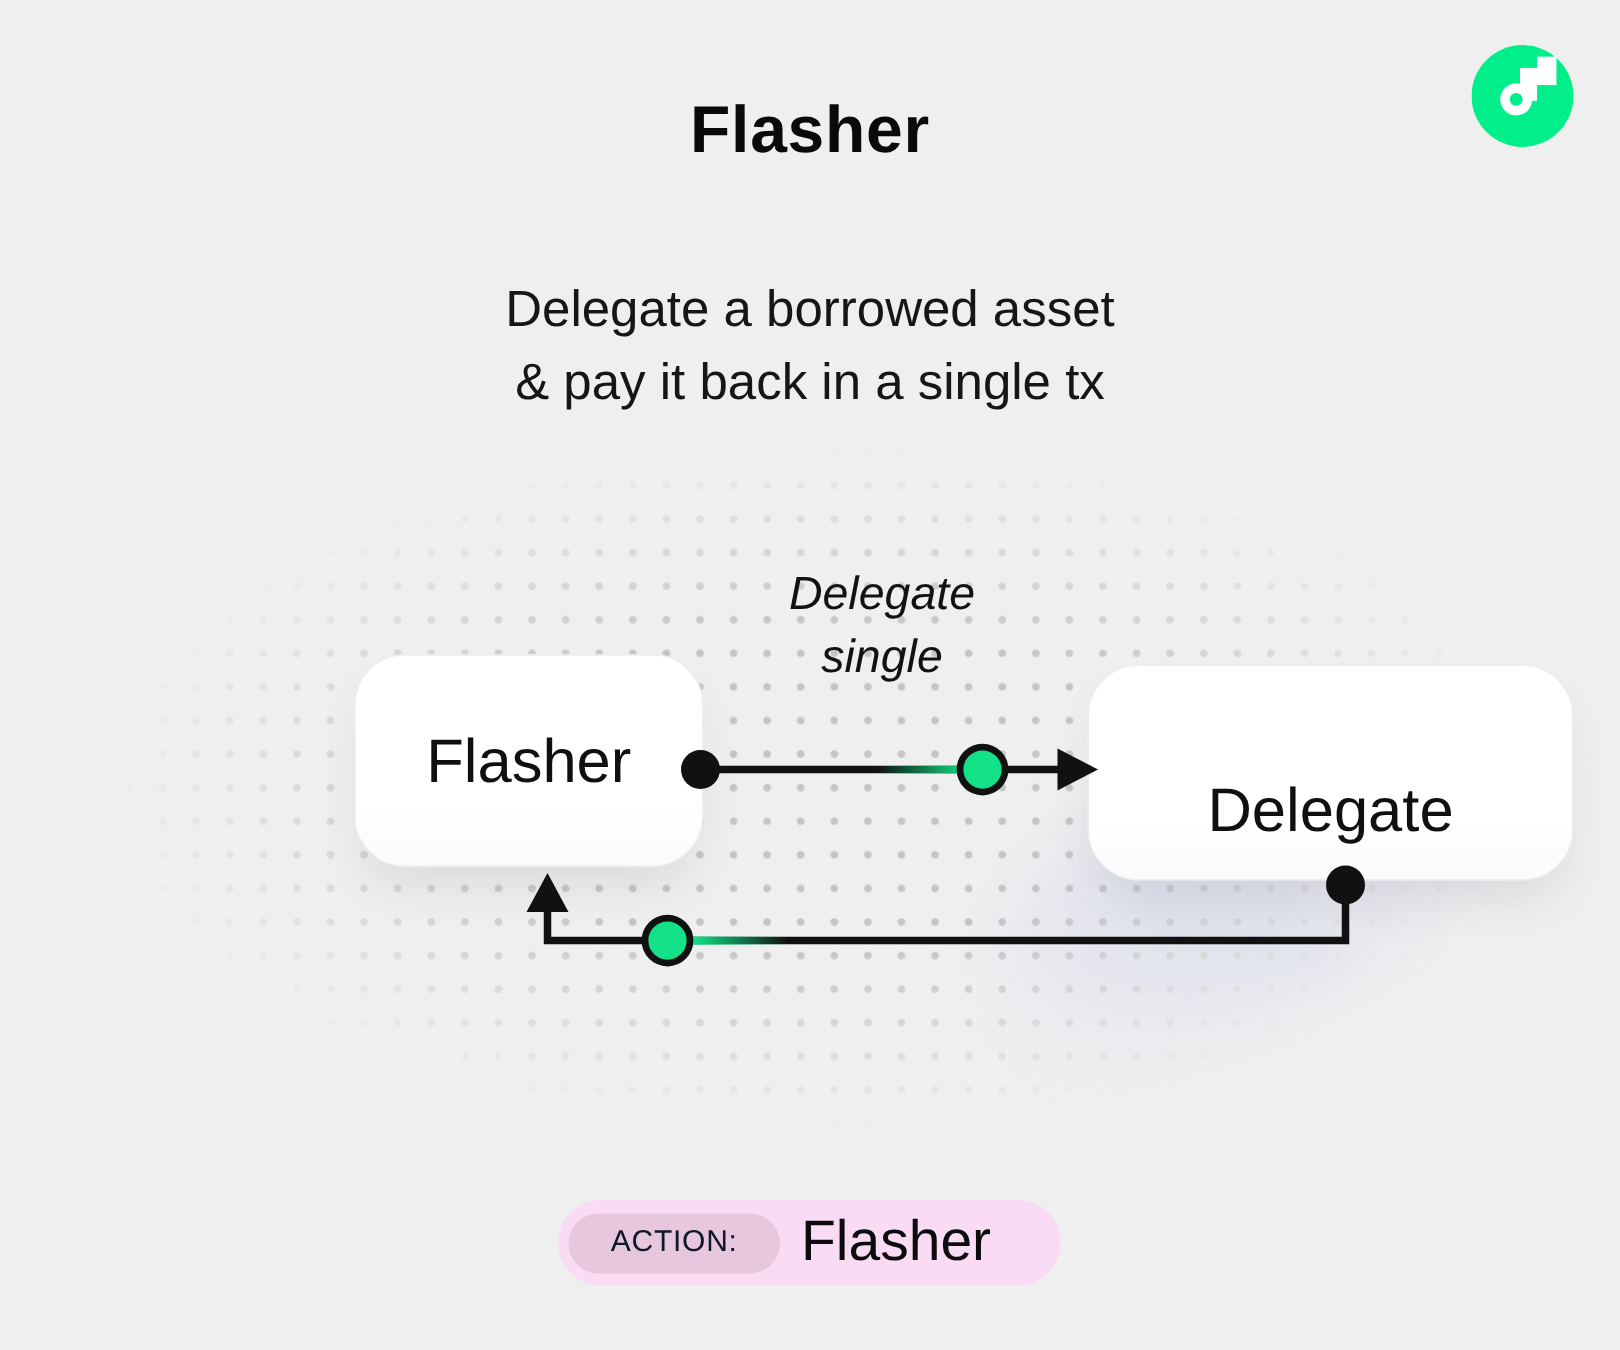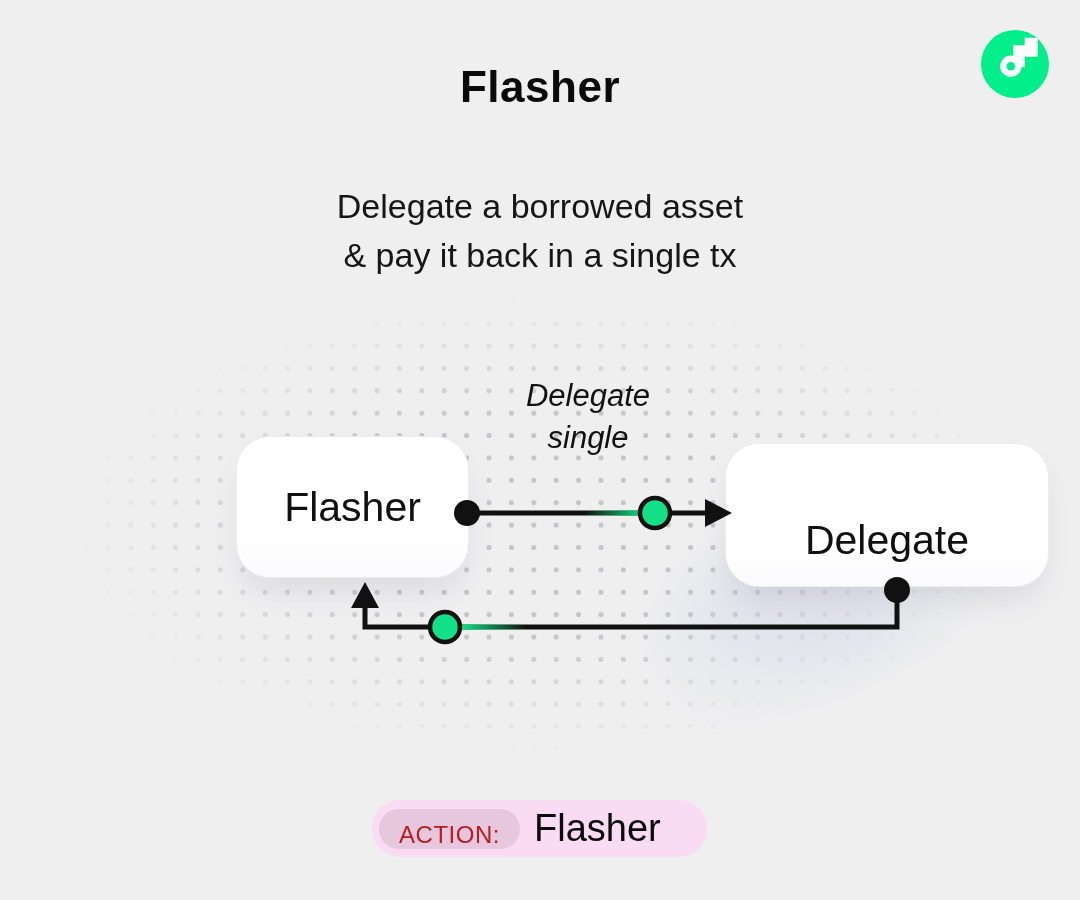--- a/index.html
+++ b/index.html
@@ -52,22 +52,22 @@
   .label-delegate  { left:478px; top:375px; width:220px;font-style:italic; }
   .label-repayment { left:490px; top:645px; width:225px; }
   
   .action-badge {
     position:absolute; left:372px; top:800px; width:335px; height:57px;
     border-radius:28px; background:#f9dbf4;
     display:flex; align-items:center;
   }
   .action-chip {
     width:141px; height:40px; margin-left:7px; border-radius:20px;
-    background:#e7c7de; display:flex; align-items:flex-end; justify-content:center;
-    font-size:24px; letter-spacing:0.5px; color:#b91c1c;
+    background:#e7c7de; display:flex; align-items:center; justify-content:center;
+    font-size:20px; letter-spacing:0.5px; color:#0f172a;
   }
   .action-value { font-size:38px; color:#0c0c0c; margin-left:14px; }
 </style>
 </head>
 <body>
 
 <div class="canvas">
 
   <div class="title">Flasher</div>
   <div class="subtitle">

